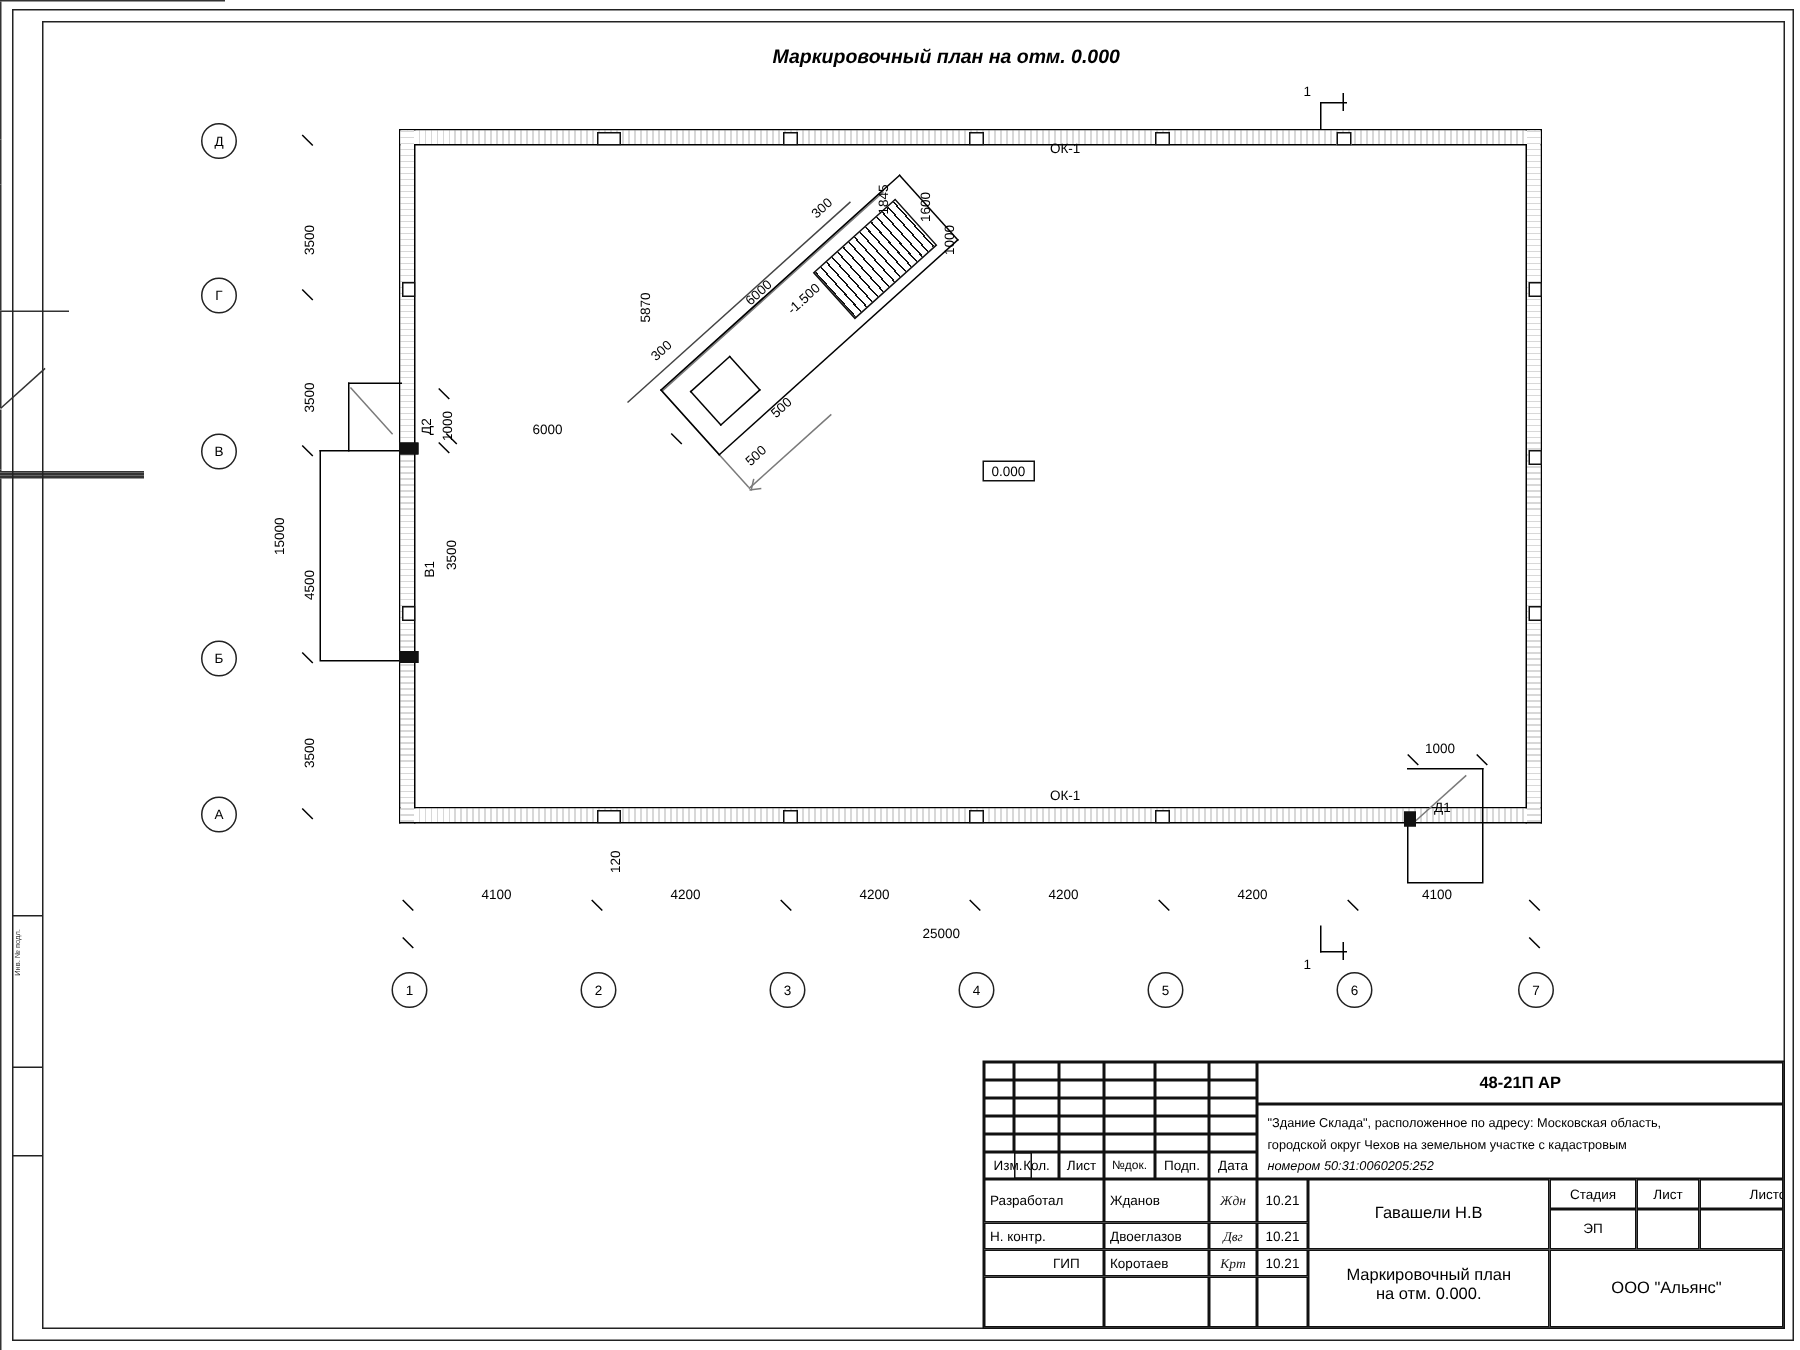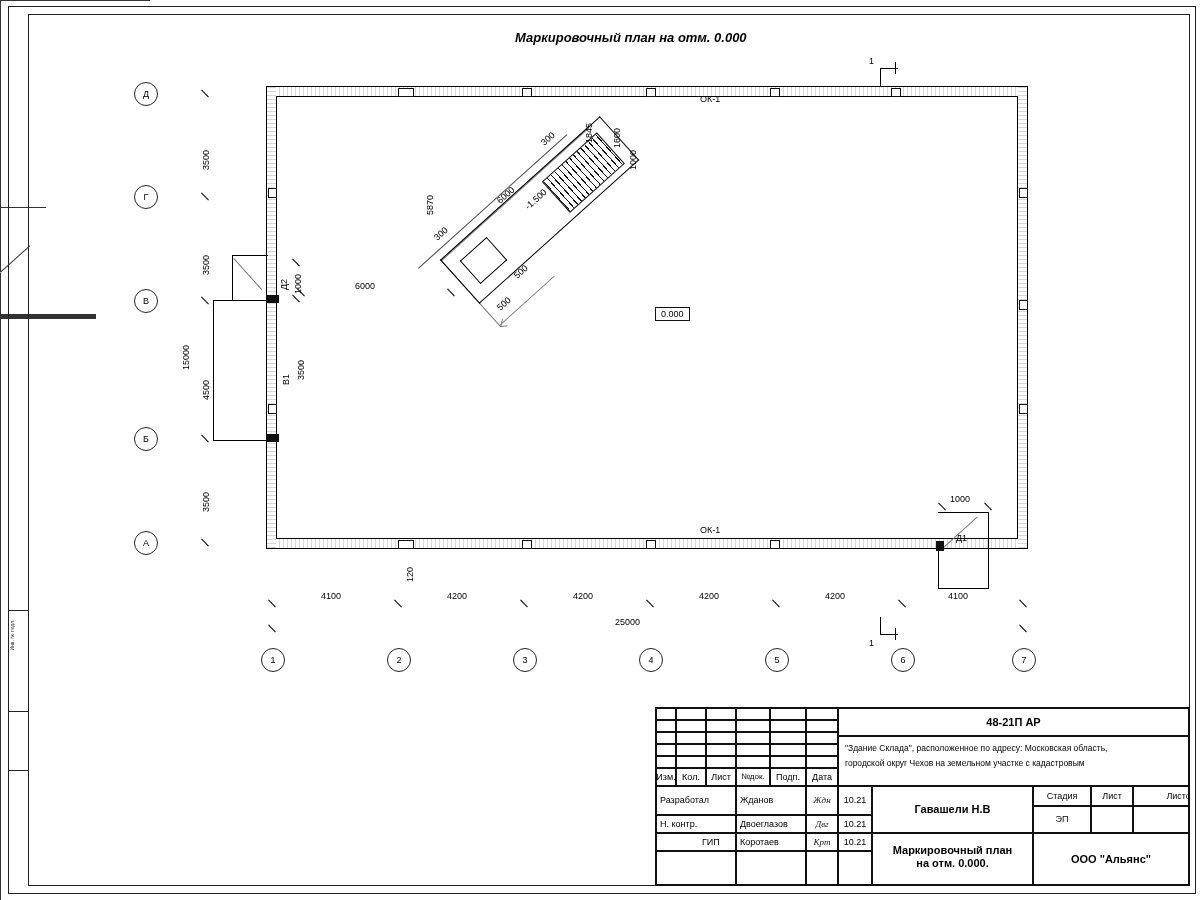--- a/index.html
+++ b/index.html
@@ -148,21 +148,21 @@
     font-weight: bold;
     font-size: 11px;
   }
   .stamp-addr {
     font-size: 8.5px;
     line-height: 1.25;
     text-align: left;
     padding: 2px 3px;
     display: block;
   }
-  .big { font-size: 11px; font-weight: bold; }
+  .big { font-size: 11px; }
 </style>
 </head>
 <body>
 
 <div id="sheet">
 
   <div class="frame-outer"></div>
   <div class="frame-inner"></div>
   <div class="left-strip"></div>
   <div class="left-strip2"></div>
@@ -383,21 +383,21 @@
     <div class="cell" style="left:114px; top:36px; width:36px; height:12px;"></div>
     <div class="cell" style="left:150px; top:36px; width:32px; height:12px;"></div>
 
     <div class="cell" style="left:0; top:48px; width:20px; height:12px;"></div>
     <div class="cell" style="left:20px; top:48px; width:30px; height:12px;"></div>
     <div class="cell" style="left:50px; top:48px; width:30px; height:12px;"></div>
     <div class="cell" style="left:80px; top:48px; width:34px; height:12px;"></div>
     <div class="cell" style="left:114px; top:48px; width:36px; height:12px;"></div>
     <div class="cell" style="left:150px; top:48px; width:32px; height:12px;"></div>
 
-    <div class="cell" style="left:0; top:60px; width:20px; height:18px;">Изм.</div>
+    <div class="cell" style="left:0; top:60px; width:32px; height:18px;">Изм.</div>
     <div class="cell" style="left:20px; top:60px; width:30px; height:18px;">Кол.</div>
     <div class="cell" style="left:50px; top:60px; width:30px; height:18px;">Лист</div>
     <div class="cell" style="left:80px; top:60px; width:34px; height:18px; font-size:8px;text-align:right;">№док.</div>
     <div class="cell" style="left:114px; top:60px; width:36px; height:18px;">Подп.</div>
     <div class="cell" style="left:150px; top:60px; width:32px; height:18px;">Дата</div>
 
     <div class="cell left" style="left:0; top:78px; width:80px; height:29px;">Разработал</div>
     <div class="cell left" style="left:80px; top:78px; width:70px; height:29px;">Жданов</div>
     <div class="cell" style="left:150px; top:78px; width:32px; height:29px;justify-content:center;">
         <span class="sig">Ждн</span>
@@ -423,20 +423,21 @@
     <div class="cell" style="left:150px; top:143px; width:32px; height:34px;"></div>
     <div class="cell" style="left:182px; top:143px; width:34px; height:34px;"></div>
 
     <div class="cell" style="left:182px; top:0; width:351px; height:28px;">
         <span class="stamp-proj">48-21П АР</span>
       </div>
 
     <div class="cell" style="left:182px; top:28px; width:351px; height:50px; display:block; padding:4px 3px;">
       <span class="stamp-addr">"Здание Склада", расположенное по адресу: Московская область,</span>
       <span class="stamp-addr">городской округ Чехов на земельном участке с кадастровым</span>
+      <span class="stamp-addr" style="font-style:italic;">номером 50:31:0060205:252</span>
     </div>
 
     <div class="cell" style="left:216px; top:78px; width:161px; height:47px;">
         <span class="big">Гавашели Н.В</span>
       </div>
 
     <div class="cell" style="left:216px; top:125px; width:161px; height:52px; display:block; padding-top:10px;">
       <div class="big" style="text-align:center;">Маркировочный план</div>
       <div class="big" style="text-align:center;">на отм. 0.000.</div>
     </div>

